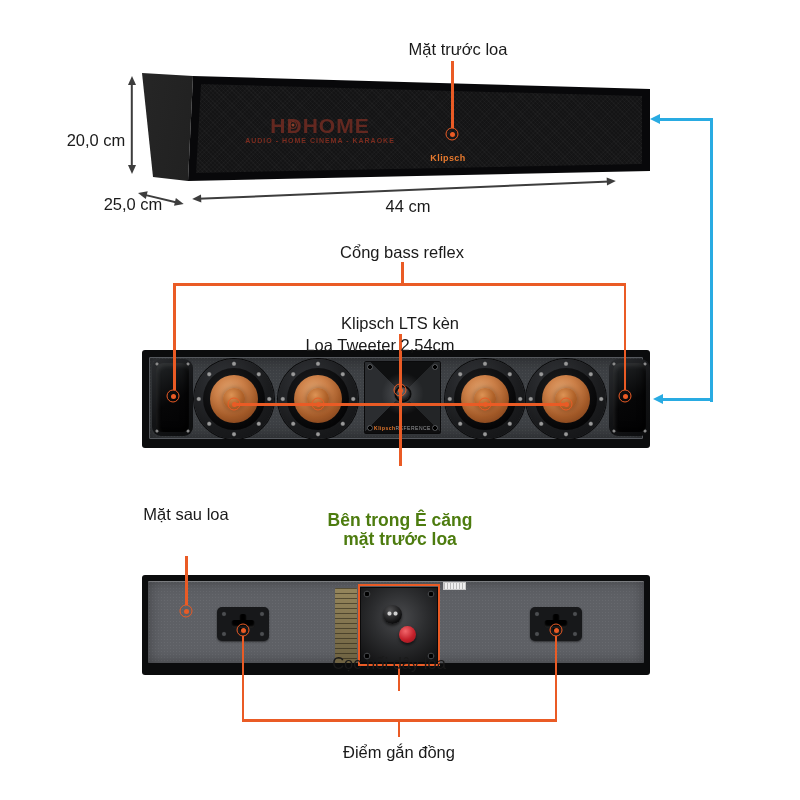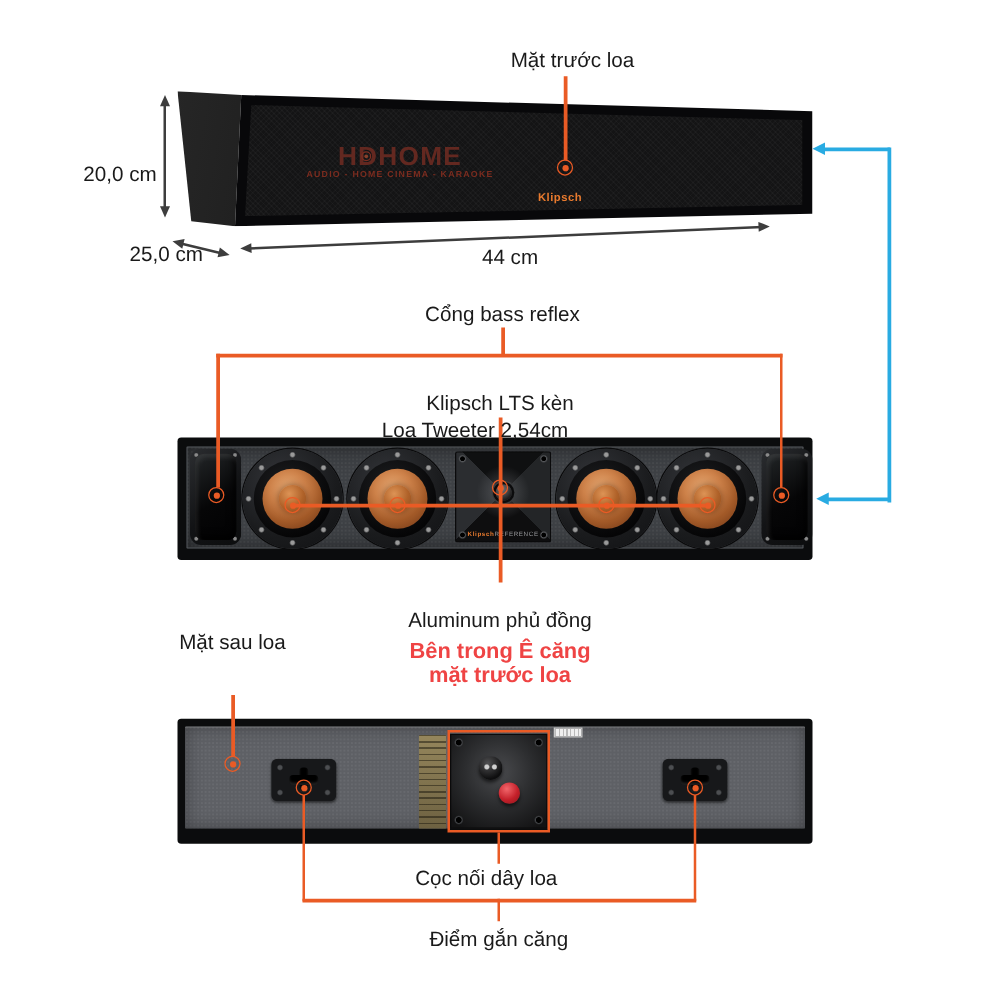--- a/index.html
+++ b/index.html
@@ -4,21 +4,21 @@
 <style>
   html,body{margin:0;padding:0;background:#ffffff;}
   #canvas{
     position:relative;width:800px;height:800px;background:#ffffff;overflow:hidden;
     font-family:"Liberation Sans","DejaVu Sans",sans-serif;color:#1a1a1a;
   }
   .abs{position:absolute;}
   
   .lbl{position:absolute;transform:translate(-50%,-50%);font-size:16.5px;line-height:1.1;
        color:#1a1a1a;white-space:nowrap;z-index:8;}
-  .lbl.orange{color:#ef4444;font-weight:700;font-size:17.5px;}
+  .lbl.orange{color:#4d7c0f;font-weight:700;font-size:17.5px;}
   
   .ol{position:absolute;background:#EA5B25;z-index:6;}
   .olv{width:2.5px;} .olh{height:2.5px;}
   .marker{position:absolute;width:13px;height:13px;transform:translate(-50%,-50%);
           border:1.5px solid #EA5B25;border-radius:50%;z-index:7;box-sizing:border-box;}
   .marker::after{content:"";position:absolute;left:50%;top:50%;width:5px;height:5px;
           transform:translate(-50%,-50%);background:#EA5B25;border-radius:50%;}
   .orect{position:absolute;border:2.5px solid #EA5B25;z-index:6;box-sizing:border-box;}
   
   .bl{position:absolute;background:#29ABE2;z-index:6;}
@@ -236,21 +236,20 @@
   </div>
 
   <div class="marker" style="left:173px;top:396px;"></div>
   <div class="marker" style="left:625px;top:396px;"></div>
   <div class="marker" style="left:234px;top:404px;"></div>
   <div class="marker" style="left:318px;top:404px;"></div>
   <div class="marker" style="left:485px;top:404px;"></div>
   <div class="marker" style="left:566px;top:404px;"></div>
   <div class="marker" style="left:400px;top:390px;"></div>
 
-  <div class="lbl" style="left:400px;top:497px;">Aluminum phủ đồng</div>
   <div class="lbl orange" style="left:400px;top:521px;">Bên trong Ê căng</div>
   <div class="lbl orange" style="left:400px;top:540px;">mặt trước loa</div>
 
   <div class="lbl" style="left:186px;top:514px;">Mặt sau loa</div>
   <div class="ol olv" style="left:185px;top:556px;height:49px;"></div>
   <div class="marker" style="left:186px;top:611px;"></div>
 
   <div class="cab" id="rear-cab" style="left:142px;top:575px;width:508px;height:100px;">
     <div class="panel"></div>
     <div class="keyplate" style="left:75px;top:32px;">
@@ -267,21 +266,21 @@
       <div class="post-red"></div>
     </div>
     <div class="sticker" style="left:301px;top:7px;"></div>
   </div>
 
   <div class="orect" style="left:358px;top:584px;width:82px;height:82px;"></div>
   <div class="marker" style="left:243px;top:630px;"></div>
   <div class="marker" style="left:556px;top:630px;"></div>
 
   <div class="ol olv" style="left:397.5px;top:666px;height:25px;"></div>
-  <div class="lbl" style="left:389px;top:703px;">Cọc nối dây loa</div>
+  <div class="lbl" style="left:389px;top:663px;">Cọc nối dây loa</div>
 
   <div class="ol olv" style="left:241.5px;top:636px;height:85px;"></div>
   <div class="ol olv" style="left:554.5px;top:636px;height:85px;"></div>
   <div class="ol olh" style="left:241.5px;top:719px;width:315px;"></div>
   <div class="ol olv" style="left:397.5px;top:719px;height:18px;"></div>
-  <div class="lbl" style="left:399px;top:752px;">Điểm gắn căng</div>
+  <div class="lbl" style="left:399px;top:752px;">Điểm gắn đồng</div>
 
 </div>
 
 </body></html>

